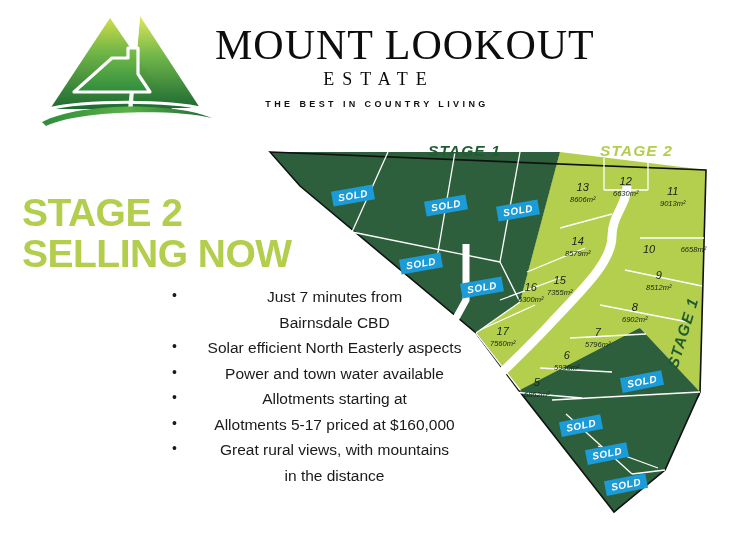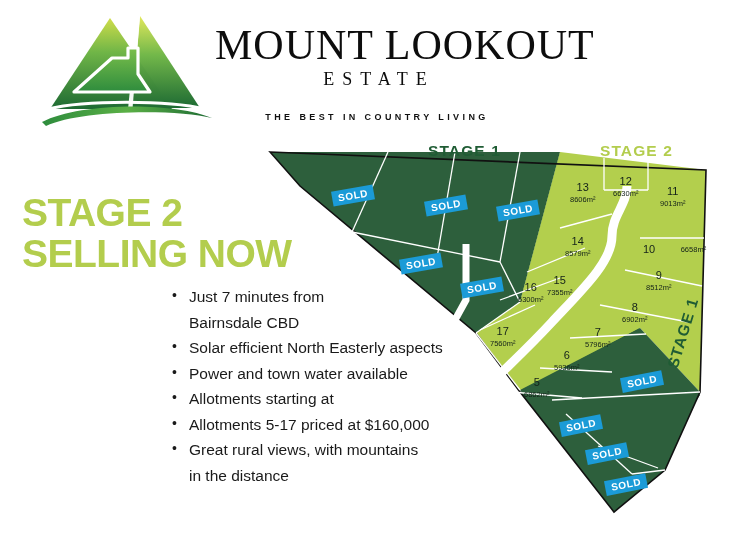--- a/index.html
+++ b/index.html
@@ -3,55 +3,55 @@
 <meta charset="utf-8">
 <style>
   html,body{margin:0;padding:0;}
   body{
     width:750px;height:534px;
     background:#ffffff;
     font-family:"Liberation Sans", sans-serif;
     overflow:hidden;
     position:relative;
   }
-  .stage{position:absolute;left:0;top:0;width:750px;height:382px;}
+  .stage{position:absolute;left:0;top:0;width:750px;height:382px;font-style:italic;}
 
   
   #logo-block{position:absolute;left:30px;top:8px;width:490px;height:125px;}
   #logo-mark{position:absolute;left:10px;top:4px;width:175px;height:115px;}
   #logo-text{position:absolute;left:185px;top:18px;width:320px;text-align:center;}
   #brand-line1{
     font-family:"Liberation Serif", serif;
     font-size:42px;letter-spacing:1px;color:#0d0d0d;
     line-height:38px;white-space:nowrap;font-weight:400;
   }
   #brand-line2{
     font-family:"Liberation Serif", serif;
     font-size:18px;letter-spacing:8px;color:#0d0d0d;
     line-height:30px;margin-top:0px;padding-left:8px;
   }
   #brand-tagline{
     font-family:"Liberation Sans", sans-serif;
     font-size:9px;font-weight:bold;letter-spacing:3.4px;color:#111;
-    margin-top:18px;padding-left:4px;white-space:nowrap;
+    margin-top:5px;padding-left:4px;white-space:nowrap;
   }
 
   
   #headline{
     position:absolute;left:22px;top:192px;width:330px;
     font-size:39px;font-weight:bold;line-height:41px;
     color:#b3cd4d;letter-spacing:-0.5px;
   }
 
   
   #bullets{
     position:absolute;left:170px;top:284px;width:310px;
     font-size:15.5px;line-height:25.5px;color:#1a1a1a;
   }
-  #bullets ul{list-style:none;margin:0;padding:0;}
+  #bullets ul{list-style:none;margin:0;padding:0;text-align:center;}
   #bullets li{position:relative;padding-left:19px;margin:0;}
   #bullets li:before{
     content:"\2022";position:absolute;left:2px;top:-1px;
     font-size:14px;color:#1a1a1a;
   }
   #bullets .l2{display:block;padding-left:0;}
 
   
   #map-svg{position:absolute;left:0;top:0;width:750px;height:534px;pointer-events:none;}
 

